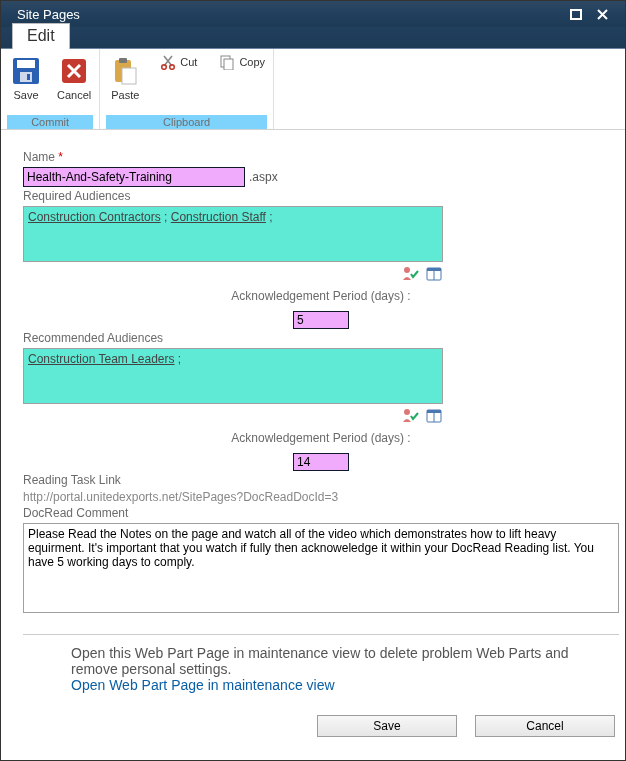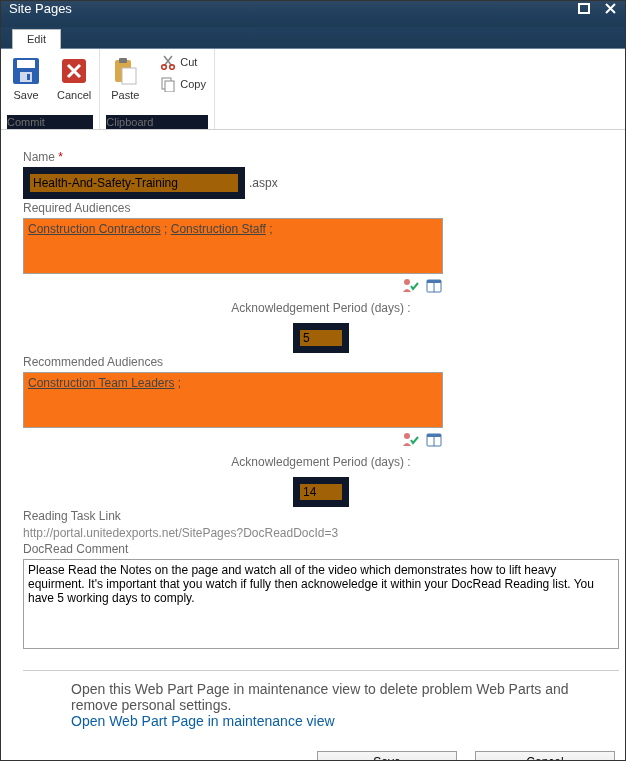--- a/index.html
+++ b/index.html
@@ -13,22 +13,22 @@
       display: flex;
       flex-direction: column;
       border: 1px solid #333;
     }
     
     .titlebar {
       background: linear-gradient(#2d4863, #21405e 50%, #1d3a55);
       color: #fff;
       height: 26px;
       display: flex;
-      align-items: flex-start;
-      padding: 0 8px;
+      align-items: center;
+      padding: 0 16px;
       font-size: 13px;
       gap: 6px;
     }
     .titlebar-spacer { flex: 1; }
     .titlebar-icon {
       margin-left: 6px;
       cursor: pointer;
       width: 14px;
       height: 14px;
       display: inline-flex;
@@ -47,21 +47,21 @@
 
     
     .tab {
       position: absolute;
       left: 11px;
       bottom: -1px;
       background: #fff;
       border: 1px solid #bbb;
       border-bottom: none;
       padding: 3px 14px 4px 14px;
-      font-size: 11px;
+      font-size: 16px;
       color: #333;
     }
 
     
     .ribbon {
       background: #fff;
       border-bottom: 1px solid #d2d2d2;
       display: flex;
     }
     .ribbon-group {
@@ -85,65 +85,65 @@
       padding: 2px;
       min-width: 38px;
     }
     .ribbon-btn .ic {
       width: 32px; height: 32px;
       display:flex; align-items:center; justify-content:center;
       margin-bottom: 2px;
     }
     .ribbon-btn-lbl { font-size: 11px; color: #333; text-align:center; line-height:1.15;}
     .ribbon-small-col {
-      display:flex; flex-direction:column; gap:4px; margin-left:4px;
+      display:flex; flex-direction:row; gap:18px; margin-left:4px;
     }
     .ribbon-small {
       display:flex; align-items:center; cursor:pointer; padding:1px 2px;
     }
     .ribbon-small .ics { width:16px; height:16px; display:flex; align-items:center; justify-content:center; margin-right:4px;}
     .ribbon-small-lbl { font-size:11px; color:#333;}
     .ribbon-group-label {
       font-size: 11px;
       color: #6e6e6e;
-      background: #0f172a;
+      background: #7dd3fc;
       width: 100%;
-      text-align: left;
+      text-align: center;
       padding: 1px 0;
     }
 
     
     .formbody {
       flex: 1;
       padding: 20px 6px 10px 22px;
       overflow: auto;
       color: #444;
     }
     .flabel {
       font-size: 12px;
       color: #6b6b6b;
       margin-top: 2px;
       margin-bottom: 3px;
     }
     .flabel .req { color: #c00; }
     .text-input {
-      border: 7px solid #0f172a;
+      border: 1px solid #0f172a;
       padding: 2px 3px;
       font-size: 12px;
-      background: #a16207;
+      background: #f0abfc;
     }
     .name-row { display:flex; align-items:center; gap:4px;}
     .name-input { width: 222px; }
     .aud-box {
       border: 1px solid #a0a0a0;
       width: 420px;
       height: 56px;
       padding: 3px 4px;
       font-size: 12px;
-      background:#f97316;
+      background:#5eead4;
     }
     .aud-box .audname { text-decoration: underline; }
     .aud-icons {
       width: 420px;
       display:flex;
       justify-content:flex-end;
       gap:6px;
       margin-top:3px;
     }
     .iconbtn { width:18px; height:18px; cursor:pointer; display:inline-flex; align-items:center; justify-content:center;}

